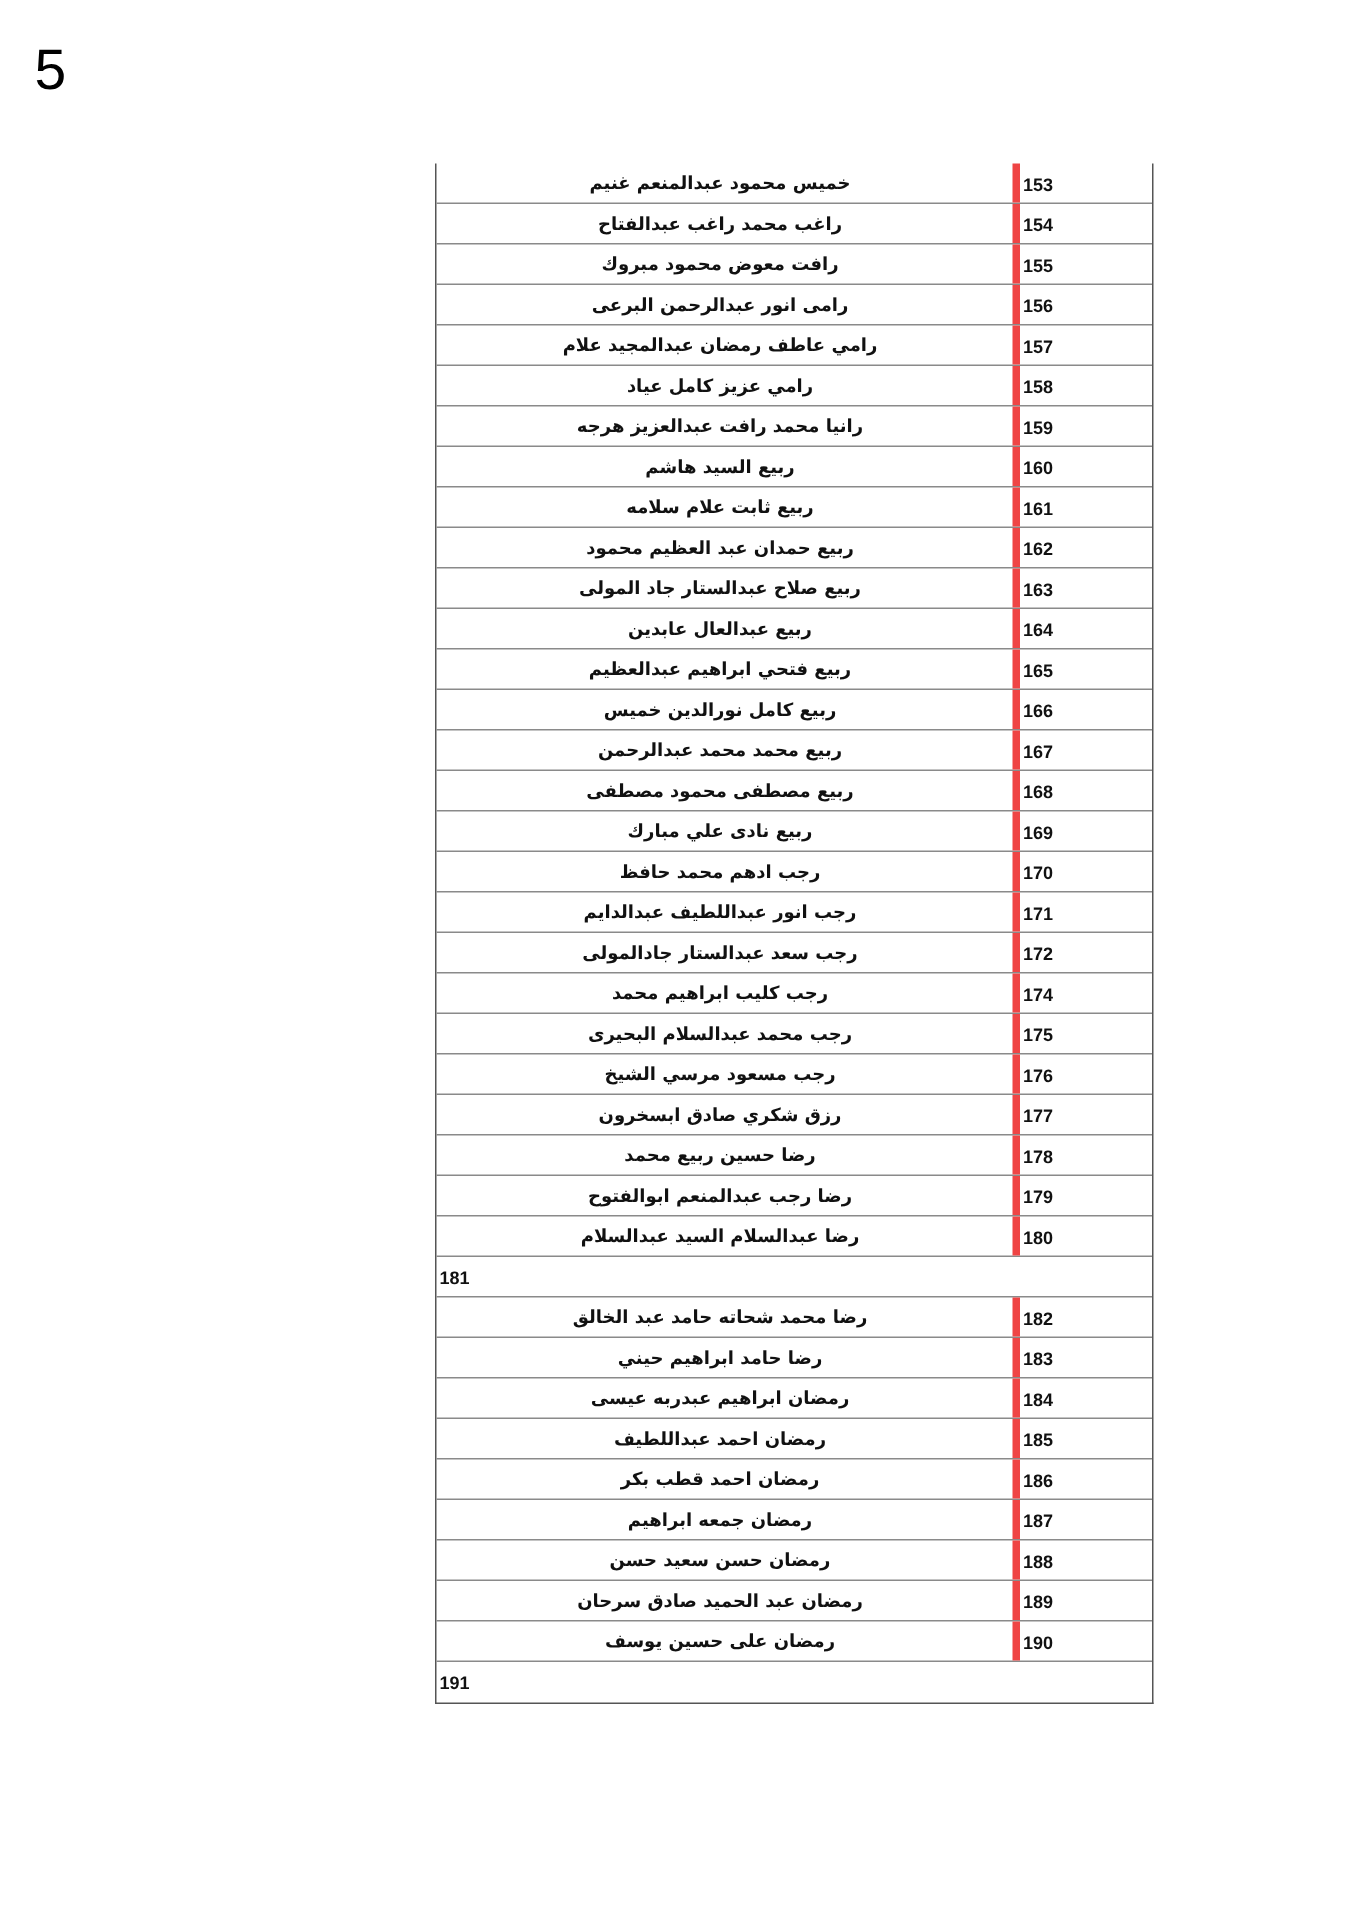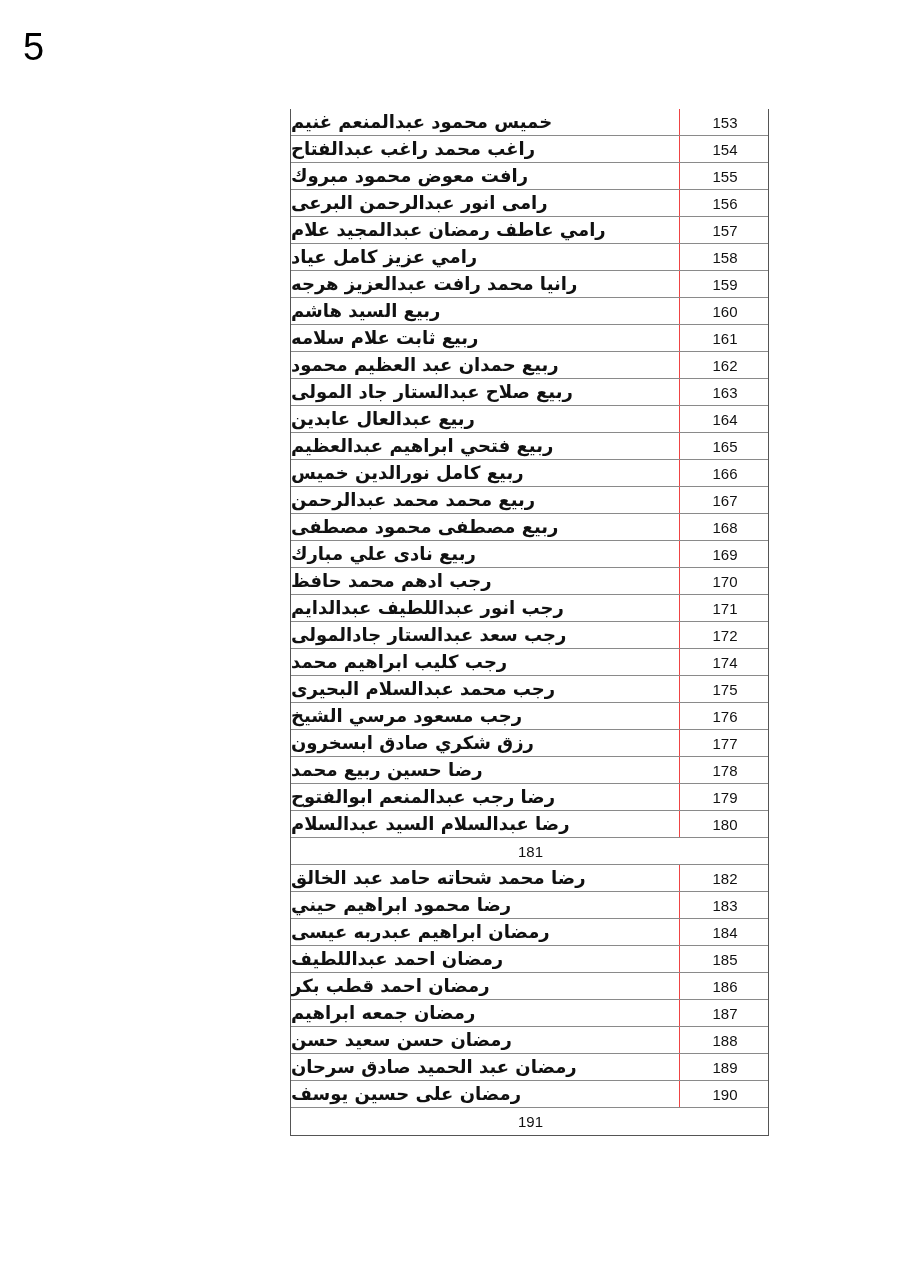--- a/index.html
+++ b/index.html
@@ -41,36 +41,36 @@
     box-sizing: border-box;
     border-bottom: 1px solid #8a8a8a;
   }
   .row:last-child {
     border-bottom: none;
     flex-direction: column;
   }
   .cell-name {
     width: 389px;
     box-sizing: border-box;
-    border-right: 1px solid #ef4444;
+    border-right: 5px solid #ef4444;
     direction: rtl;
-    text-align: left;
+    text-align: center;
     padding-right: 6px;
-    font-size: 18px;
+    font-size: 12px;
     font-weight: bold;
     line-height: 26px;
     white-space: nowrap;
     overflow: hidden;
     font-family: "DejaVu Sans", sans-serif;
   }
   .cell-num {
     flex: 1;
-    text-align: center;
-    font-size: 15px;
-    font-weight: normal;
+    text-align: left;
+    font-size: 12px;
+    font-weight: bold;
     line-height: 28px;
     padding-left: 2px;
     font-family: "Liberation Sans", sans-serif;
   }
 </style>
 </head>
 <body>
 
 <div class="page-number">5</div>
 
@@ -184,21 +184,21 @@
       <div class="cell-num">180</div>
     </div>
     <div class="row">
       <div class="cell-num">181</div>
     </div>
     <div class="row">
       <div class="cell-name">رضا محمد شحاته حامد عبد الخالق</div>
       <div class="cell-num">182</div>
     </div>
     <div class="row">
-      <div class="cell-name">رضا محمود ابراهيم حيني</div>
+      <div class="cell-name">رضا حامد ابراهيم حيني</div>
       <div class="cell-num">183</div>
     </div>
     <div class="row">
       <div class="cell-name">رمضان ابراهيم عبدربه عيسى</div>
       <div class="cell-num">184</div>
     </div>
     <div class="row">
       <div class="cell-name">رمضان احمد  عبداللطيف</div>
       <div class="cell-num">185</div>
     </div>

